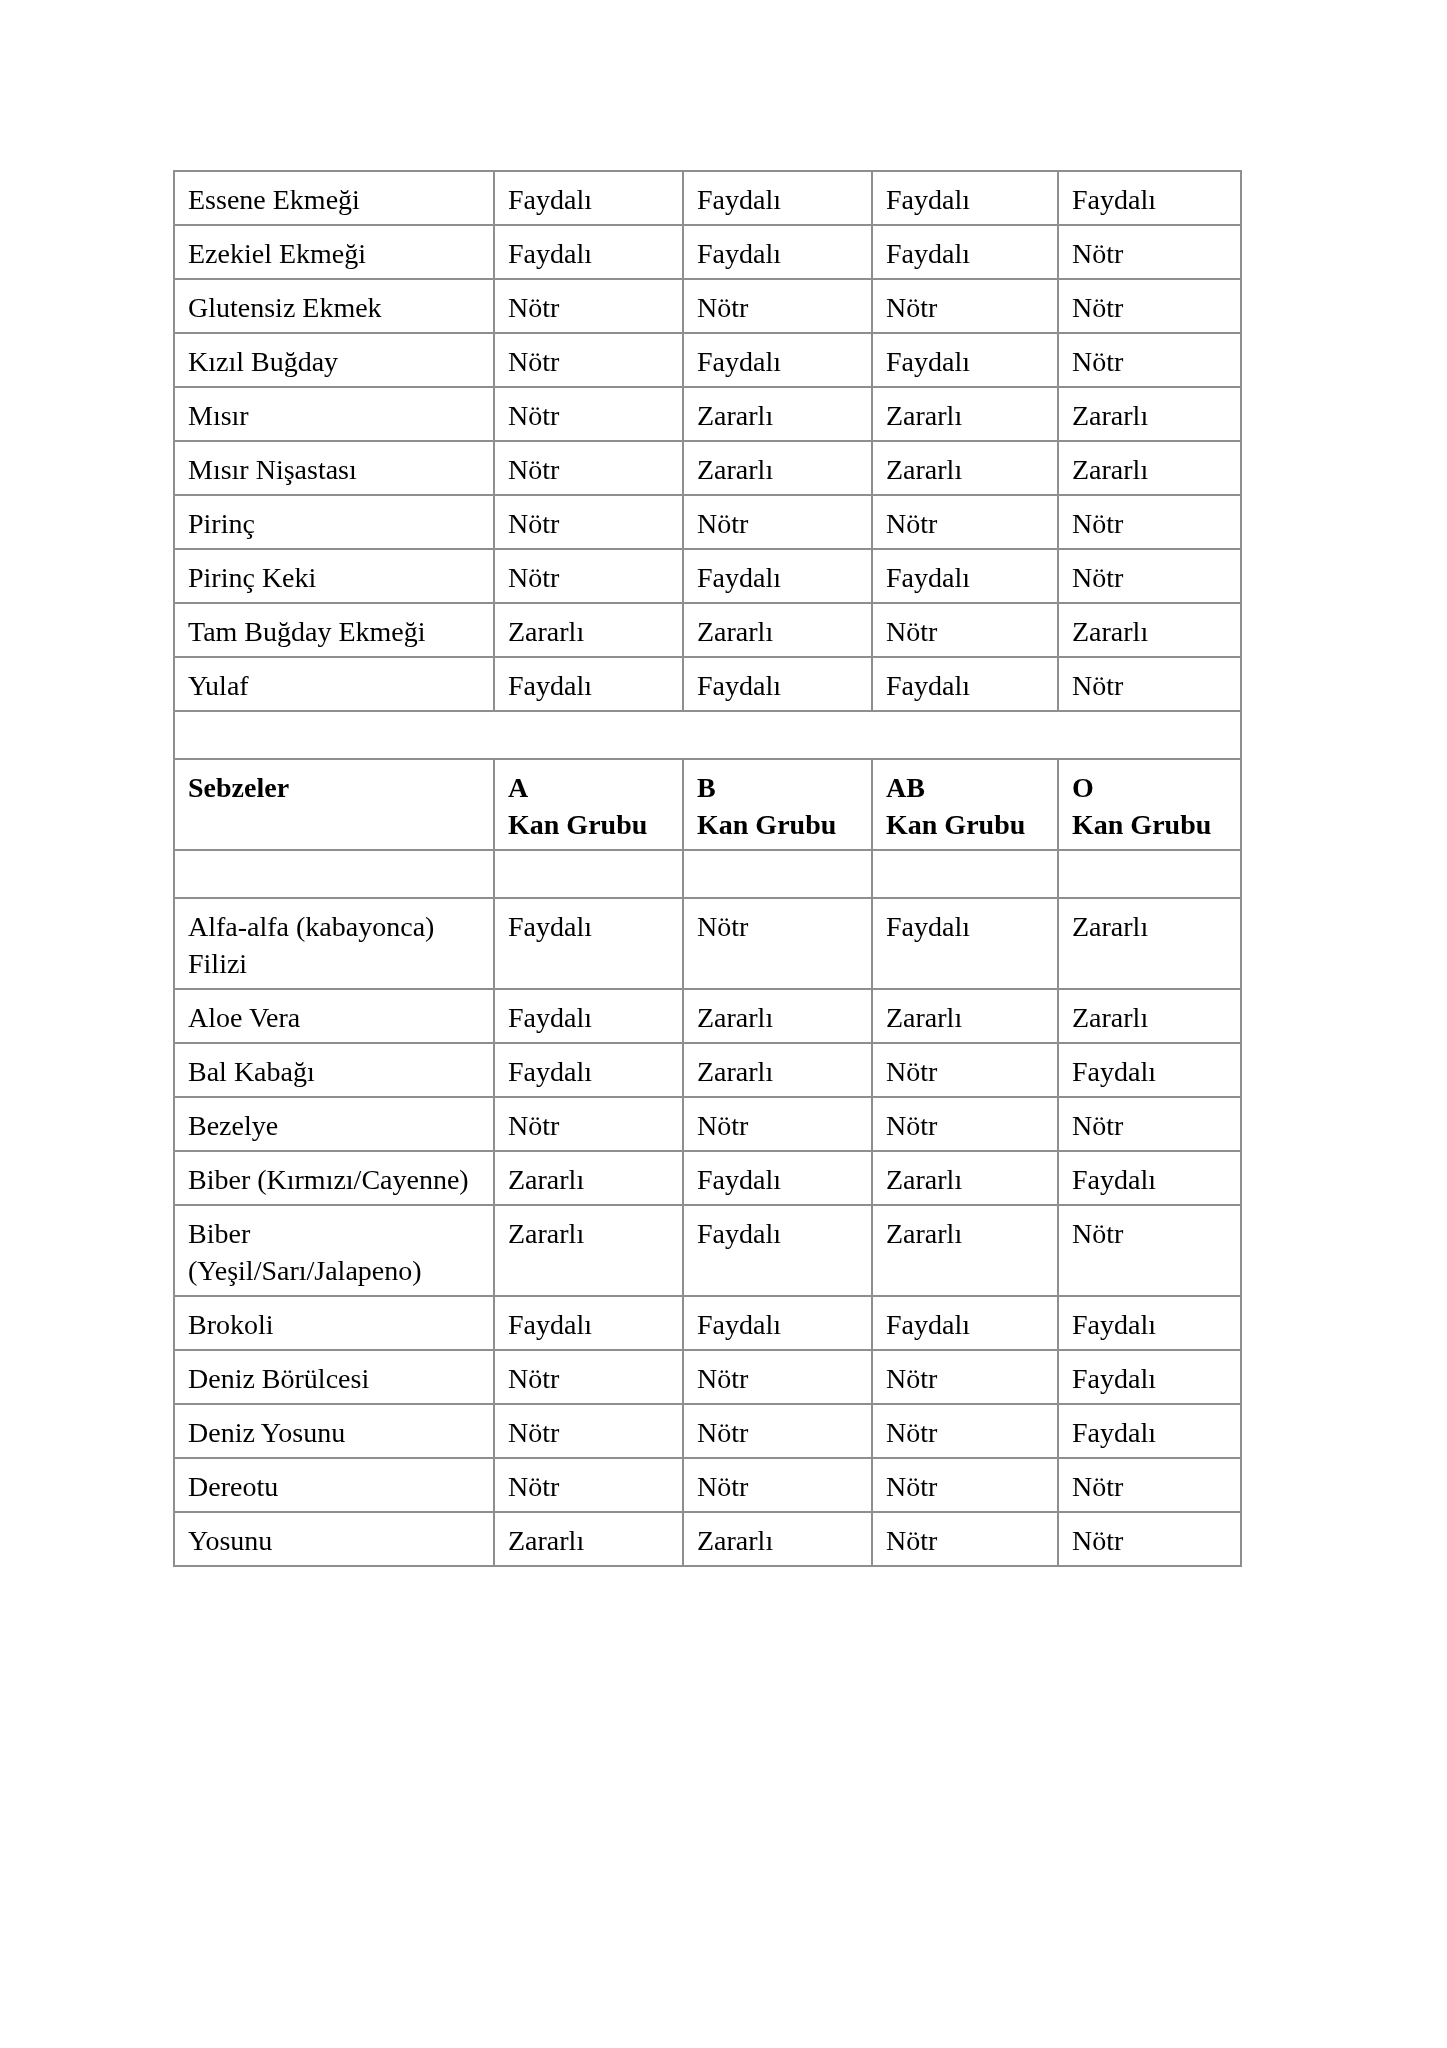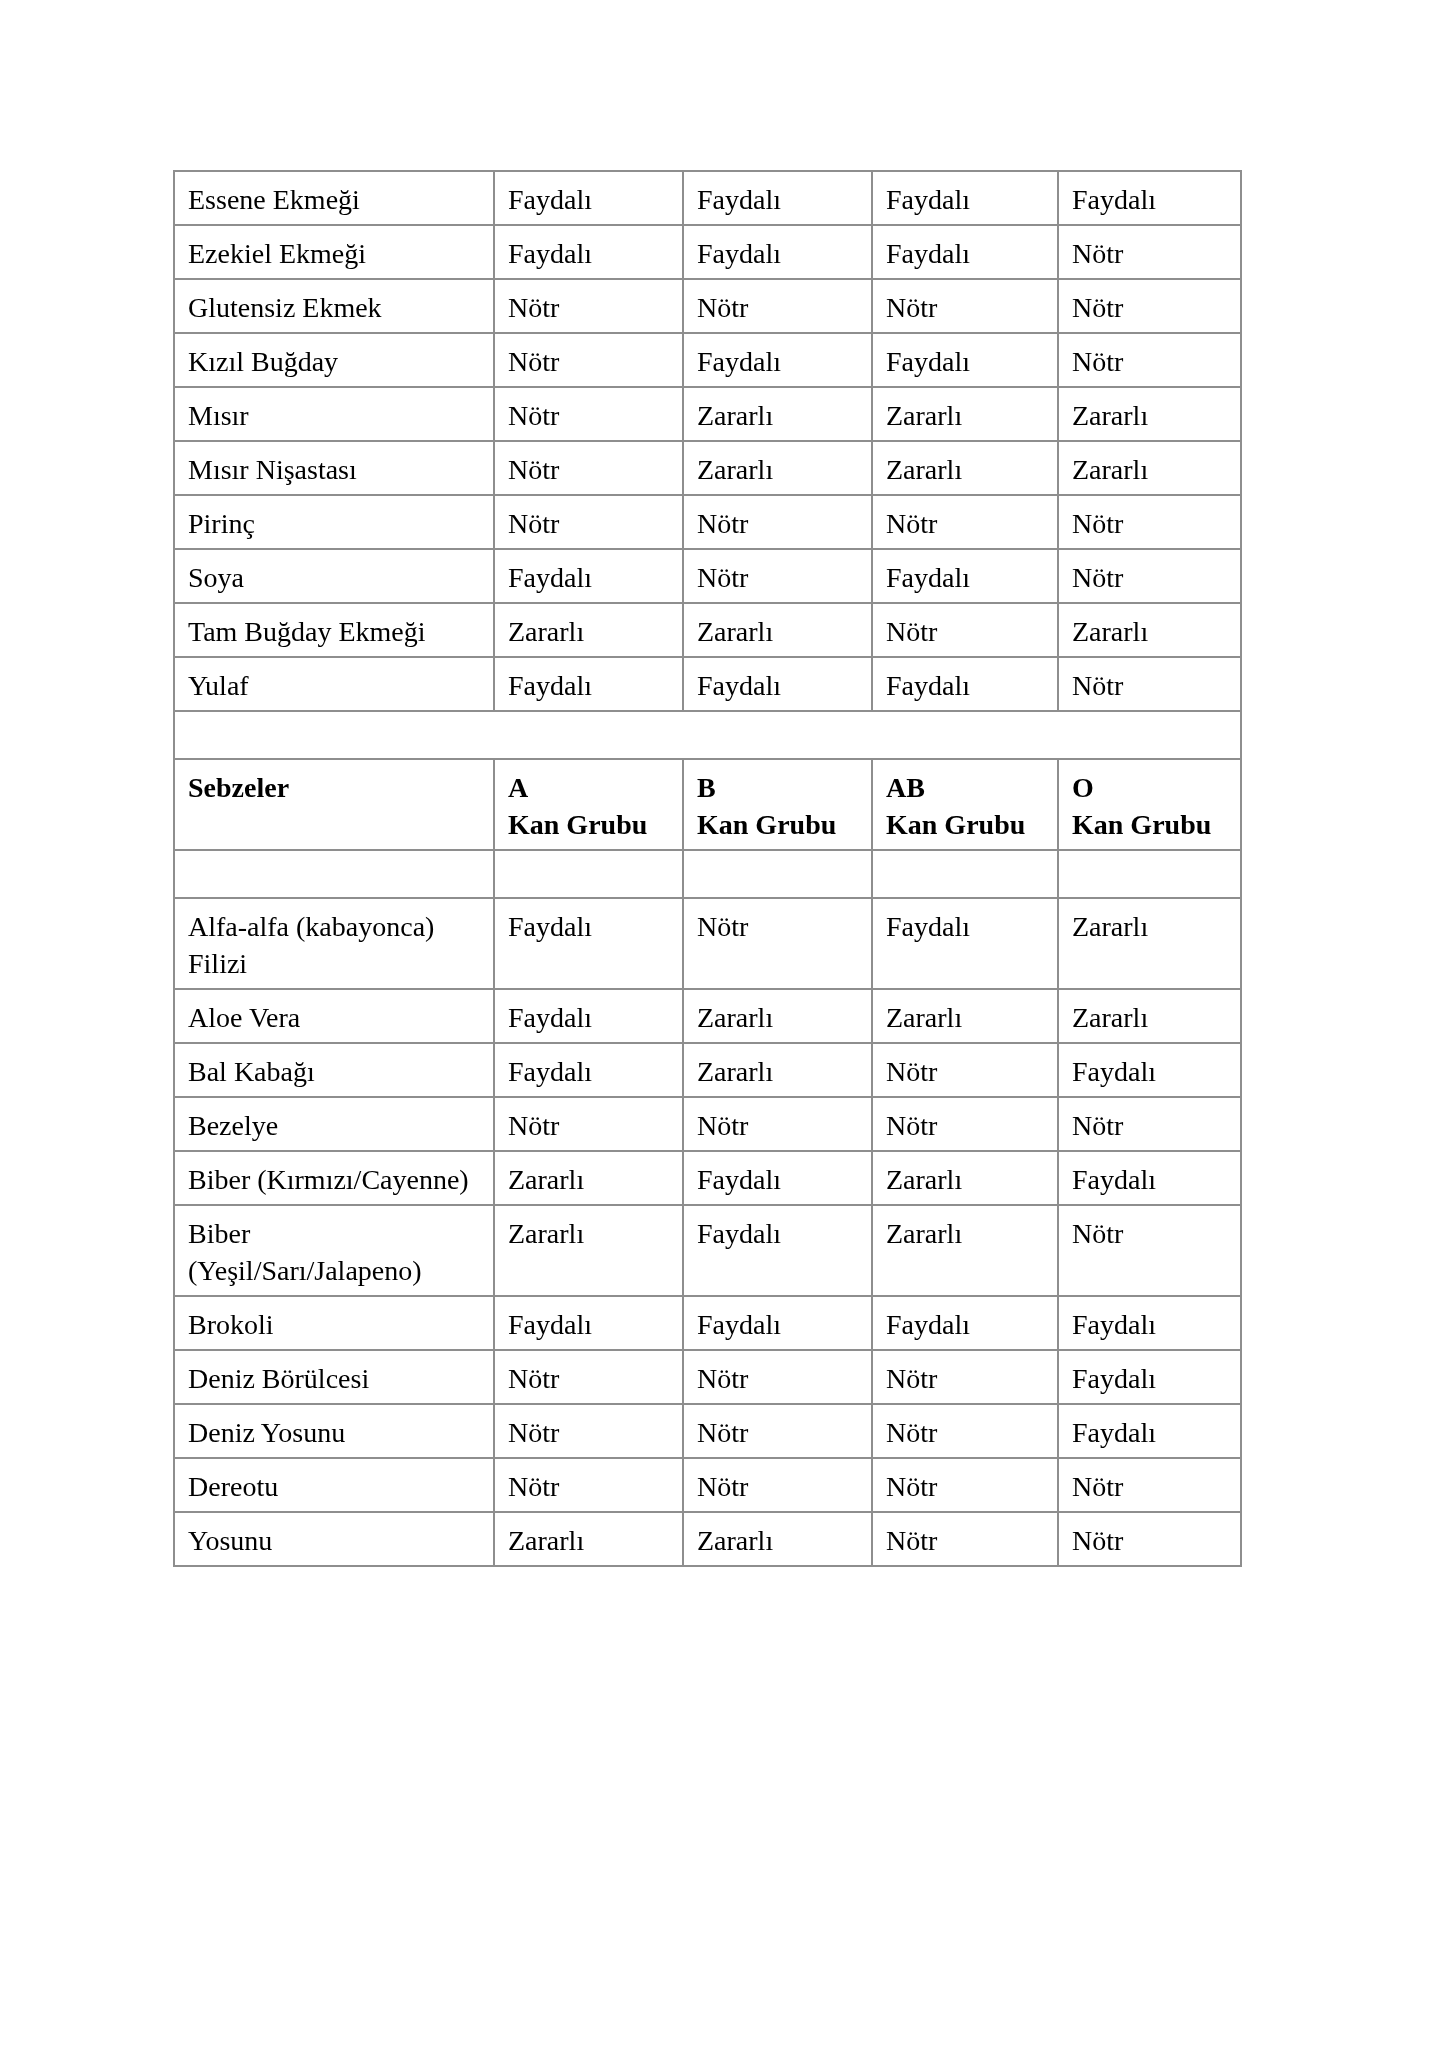--- a/index.html
+++ b/index.html
@@ -98,23 +98,23 @@
           <td>Zararlı</td>
         </tr>
         <tr class="data-row">
           <td>Pirinç</td>
           <td>Nötr</td>
           <td>Nötr</td>
           <td>Nötr</td>
           <td>Nötr</td>
         </tr>
         <tr class="data-row">
-          <td>Soya</td>
-          <td>Faydalı</td>
-          <td>Nötr</td>
+          <td>Pirinç Keki</td>
+          <td>Nötr</td>
+          <td>Faydalı</td>
           <td>Faydalı</td>
           <td>Nötr</td>
         </tr>
         <tr class="data-row">
           <td>Tam Buğday Ekmeği</td>
           <td>Zararlı</td>
           <td>Zararlı</td>
           <td>Nötr</td>
           <td>Zararlı</td>
         </tr>

